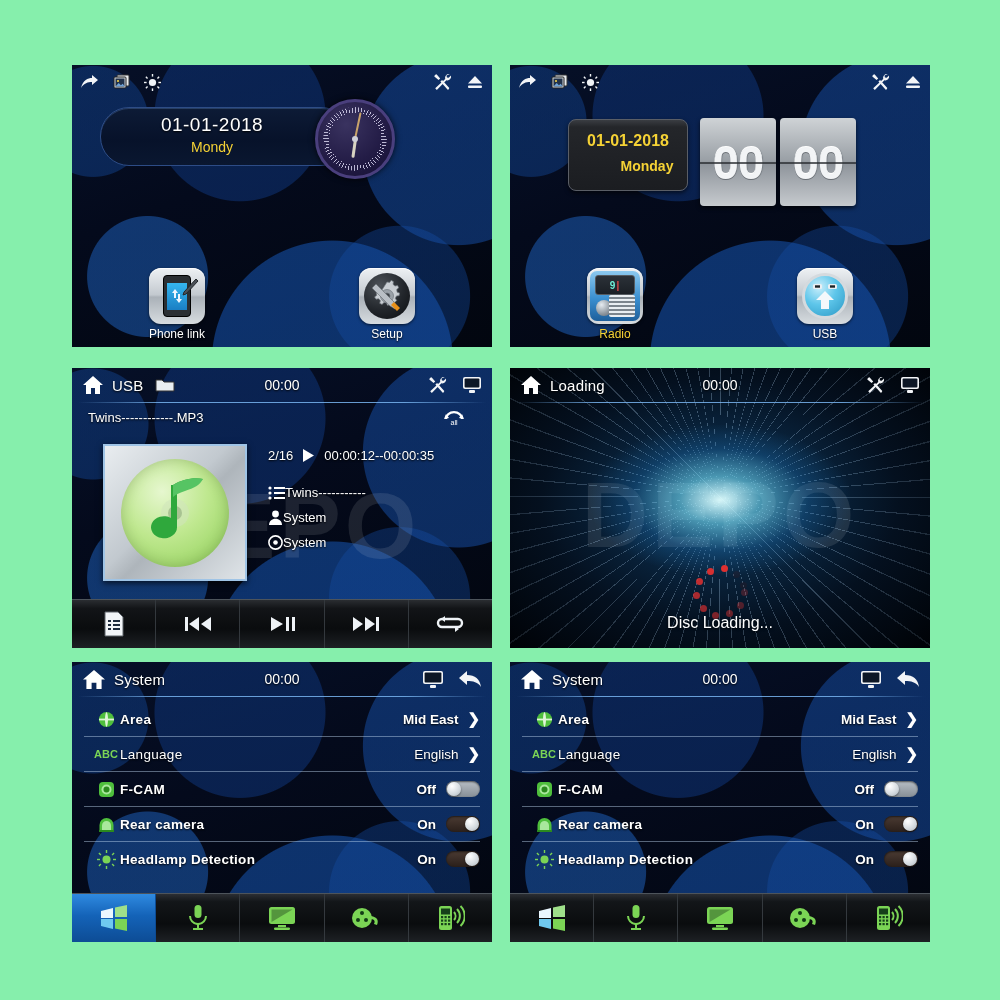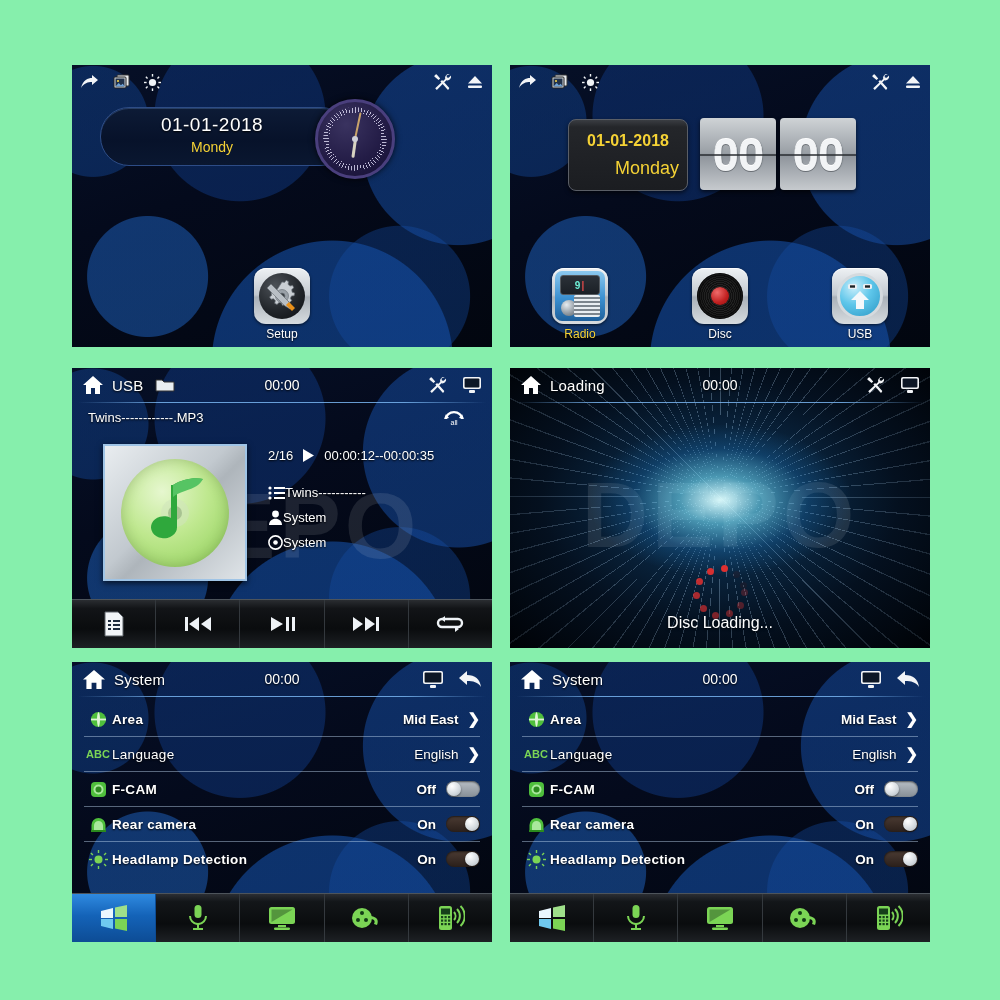--- a/index.html
+++ b/index.html
@@ -56,23 +56,23 @@
   .aclock .hh,.aclock .mh{position:absolute;left:50%;bottom:50%;transform-origin:50% 100%;border-radius:2px;}
   .aclock .hh{width:3px;height:19px;margin-left:-1.5px;background:#d8d3c2;transform:rotate(188deg);}
   .aclock .mh{width:2px;height:27px;margin-left:-1px;background:#c9a36a;transform:rotate(12deg);}
   .aclock .cap{position:absolute;left:50%;top:50%;width:6px;height:6px;margin:-3px 0 0 -3px;border-radius:50%;background:#cfcfd8;}
 
   
   .dtbox{position:absolute;left:58px;top:54px;width:118px;height:70px;border-radius:8px;z-index:4;
      background:linear-gradient(180deg,#3a3d42 0%,#24262a 10%,#1b1d21 100%);
      border:1px solid #5a5e66;box-shadow:0 2px 4px rgba(0,0,0,.6);}
   .dtbox .d1{position:absolute;top:12px;left:0;right:0;text-align:center;color:#f5d235;font-size:16px;font-weight:bold;}
-  .dtbox .d2{position:absolute;top:38px;left:0;right:0;text-align:center;color:#f5d235;font-size:18px;font-weight:normal;padding-left:38px;}
+  .dtbox .d2{position:absolute;top:38px;left:0;right:0;text-align:center;color:#f5d235;font-size:14px;font-weight:bold;padding-left:38px;}
   .flip{position:absolute;left:190px;top:53px;display:flex;gap:4px;z-index:4;}
-  .flipcard{position:relative;width:76px;height:72px;border-radius:4px;
+  .flipcard{position:relative;width:76px;height:88px;border-radius:4px;
      background:linear-gradient(180deg,#cfd3d6 0%,#9aa0a6 48%,#8e949b 52%,#c6cace 100%);
      box-shadow:0 2px 4px rgba(0,0,0,.65);overflow:hidden;}
   .flipcard .num{position:absolute;inset:0;display:flex;align-items:center;justify-content:center;
      font-family:"Liberation Sans",sans-serif;font-size:47px;font-weight:bold;color:#f2f4f6;
      text-shadow:0 1px 0 #6a6f75,0 -1px 0 #fff,1px 0 1px #7a8087;letter-spacing:-1px;}
   .flipcard .hinge{position:absolute;left:0;right:0;top:50%;height:2px;background:rgba(40,44,48,.75);}
 
   
   .appgrid{position:absolute;left:0;right:0;bottom:6px;display:flex;justify-content:space-around;z-index:5;}
   .app{width:86px;display:flex;flex-direction:column;align-items:center;gap:3px;}
@@ -159,21 +159,21 @@
   .spinner{position:absolute;left:50%;top:70%;width:56px;height:56px;margin-left:-28px;z-index:5;}
   .spinner i{position:absolute;left:50%;top:50%;width:7px;height:7px;margin:-3.5px;border-radius:50%;background:#e03030;}
   .dvdcaption{position:absolute;left:0;right:0;bottom:16px;text-align:center;color:#fff;font-size:16px;z-index:5;
      text-shadow:0 1px 3px #000;}
 
   
   .setlist{position:absolute;left:0;right:0;top:40px;bottom:48px;z-index:5;padding:0 12px;box-sizing:border-box;}
   .setrow{position:relative;height:34px;display:flex;align-items:center;
      border-bottom:1px solid rgba(190,215,240,.45);}
   .setrow:last-child{border-bottom:none;}
-  .setrow .sic{width:28px;display:flex;align-items:center;justify-content:center;}
+  .setrow .sic{width:28px;display:flex;align-items:center;justify-content:center;margin-left:8px;}
   .setrow .sname{color:#fff;font-size:13.5px;font-weight:bold;letter-spacing:.3px;text-shadow:0 1px 2px #000;}
   .setrow .sval{margin-left:auto;color:#fff;font-size:13.5px;font-weight:bold;text-shadow:0 1px 2px #000;}
   .setrow .chev{margin-left:9px;color:#fff;font-size:15px;font-weight:bold;}
   .toggle{margin-left:10px;width:34px;height:16px;border-radius:9px;position:relative;
      box-shadow:inset 0 1px 2px rgba(0,0,0,.6);}
   .toggle.off{background:linear-gradient(180deg,#b8bfc6,#868e96);}
   .toggle.on{background:linear-gradient(180deg,#4b3b33,#2a1f1a);}
   .toggle .knob{position:absolute;top:1px;width:14px;height:14px;border-radius:50%;
      background:radial-gradient(circle at 35% 30%,#fff,#d2d8dd 60%,#a9b1b8);box-shadow:0 1px 2px rgba(0,0,0,.5);}
   .toggle.off .knob{left:1px;} .toggle.on .knob{right:1px;}
@@ -255,20 +255,40 @@
     </div>
     <div class="aclock">
       <div class="tickring"></div>
       <div class="hh"></div>
       <div class="mh"></div>
       <div class="cap"></div>
     </div>
 
     <div class="appgrid">
 
+      <div class="app">
+        <div class="tile">
+          <div class="art">
+            <div class="phone-body">
+              <div class="phone-scr">
+                <svg width="14" height="18" viewBox="0 0 14 18">
+                    <g fill="#eef6ff">
+                      <path d="M5 2l-3 4h2v5h2V6h2z"></path>
+                      <path d="M9 16l3-4h-2V7H8v5H6z"></path>
+                    </g>
+                  </svg>
+              </div>
+            </div>
+            <svg width="20" height="26" viewBox="0 0 20 26" style="position:absolute;right:2px;top:6px">
+              <path d="M17 1l2 2-12 13-3 1 1-3z" fill="#4a5057" stroke="#23272b"></path>
+            </svg>
+          </div>
+        </div>
+        <div class="lbl">Phone link</div>
+      </div>
 
 
       <div class="app">
         <div class="tile">
           <div class="art">
             <div class="setup-ring">
               <svg width="46" height="46" viewBox="0 0 46 46" style="position:absolute;left:0;top:0">
                 <g fill="#c9ced3" stroke="#6e757c" stroke-width=".7">
                   <path d="M23 9l2.6.4 1.6-2.1 2.3 1.4-.5 2.6 2 1.8 2.6-.7 1.1 2.4-2 1.8.4 2.6 2.5.9-.5 2.6-2.6.2-1.2 2.4 1.4 2.2-1.9 1.9-2.2-1.4-2.4 1.2-.2 2.6-2.6.5-.9-2.5-2.6-.4-1.8 2-2.4-1.1.7-2.6-1.8-2-2.6.5-1.4-2.3 2.1-1.6-.4-2.6 2.3-1.2.8 2.5z"></path>
                   <circle cx="23" cy="23" r="6.5" fill="#9aa1a8"></circle>
@@ -360,28 +380,20 @@
         <div class="tile">
           <div class="radio-art">
             <div class="radio-disp">9<span style="color:#e04a4a">|</span></div>
             <div class="radio-knob"></div>
             <div class="radio-grill"></div>
           </div>
         </div>
         <div class="lbl hl">Radio</div>
       </div>
 
-      <div class="app">
-        <div class="tile">
-          <div class="art">
-              <div class="vinyl"></div>
-            </div>
-        </div>
-        <div class="lbl">Disc</div>
-      </div>
 
       <div class="app">
         <div class="tile">
           <div class="art">
             <div class="usb-circ">
               <svg width="40" height="40" viewBox="0 0 40 40" style="position:absolute;left:0;top:0">
                 <rect x="8" y="8" width="9" height="5" rx="1.5" fill="#e9eef2"></rect>
                 <rect x="10" y="9.3" width="5" height="2.4" fill="#1c2226"></rect>
                 <rect x="23" y="8" width="9" height="5" rx="1.5" fill="#e9eef2"></rect>
                 <rect x="25" y="9.3" width="5" height="2.4" fill="#1c2226"></rect>

